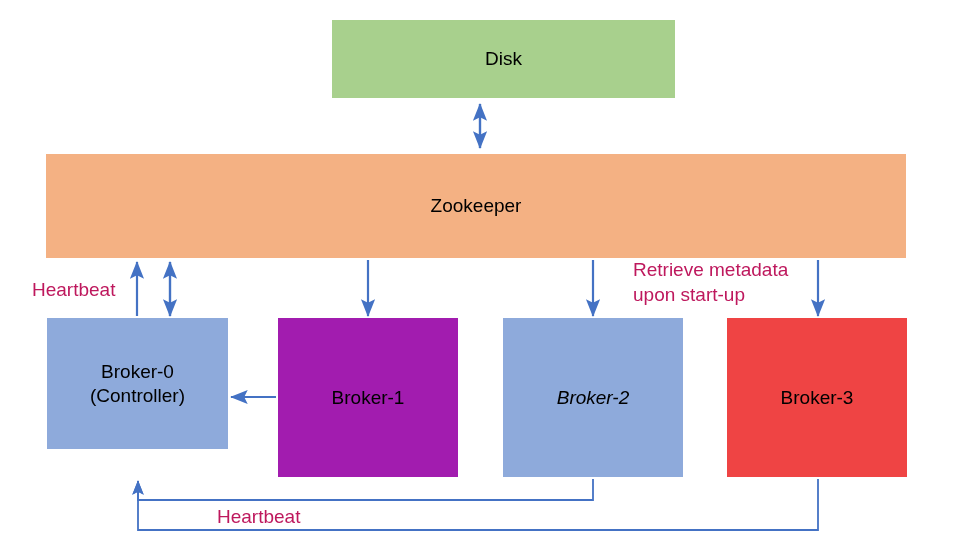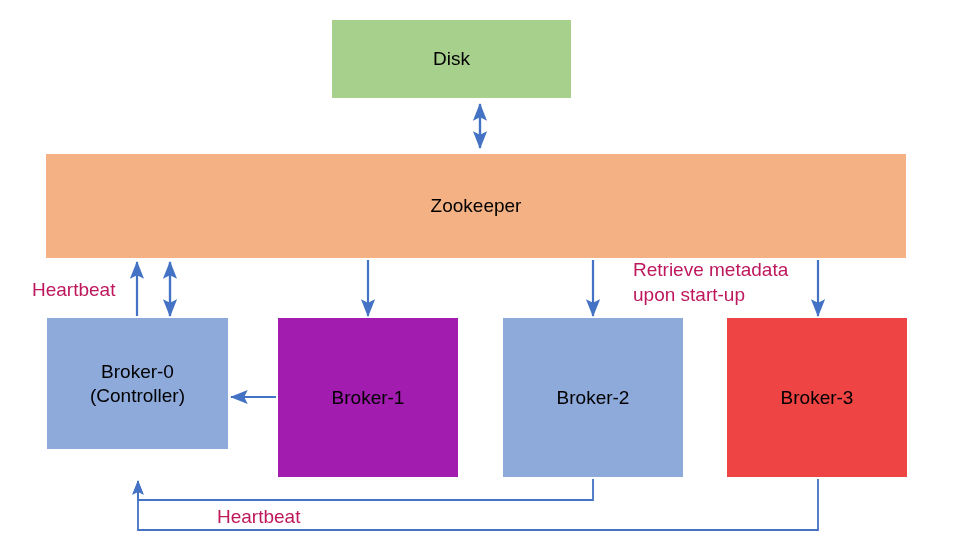--- a/index.html
+++ b/index.html
@@ -29,21 +29,21 @@
     justify-content: center;
     text-align: center;
     line-height: 1.25;
     font-size: 19px;
     color: #000000;
     white-space: pre-line;
     user-select: none;
   }
   #node-disk {
     left: 332px; top: 20px;
-    width: 239px; height: 78px;
+    width: 343px; height: 78px;
     background: #A8D08D;
   }
   #node-zookeeper {
     left: 46px; top: 154px;
     width: 860px; height: 104px;
     background: #F4B183;
   }
   #node-broker-0 {
     left: 47px; top: 318px;
     width: 181px; height: 131px;
@@ -51,20 +51,21 @@
   }
   #node-broker-1 {
     left: 278px; top: 318px;
     width: 180px; height: 159px;
     background: #a21caf;
   }
   #node-broker-2 {
     left: 503px; top: 318px;
     width: 180px; height: 159px;
     background: #8EAADB;
+    font-style: italic;
   }
   #node-broker-3 {
     left: 727px; top: 318px;
     width: 180px; height: 159px;
     background: #ef4444;
   }
   .edge-label {
     position: absolute;
     font-size: 19px;
     color: #be185d;

